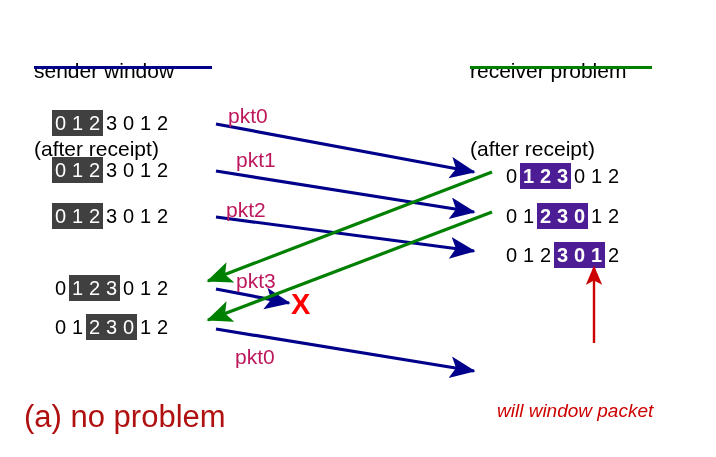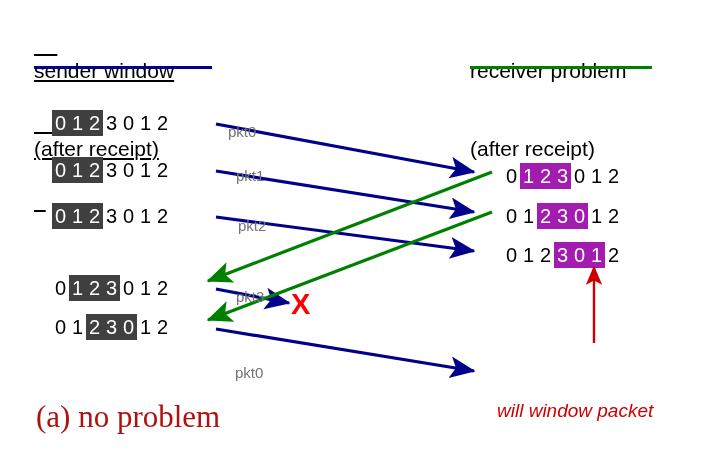--- a/index.html
+++ b/index.html
@@ -22,24 +22,24 @@
     font-size:20px;
     line-height:24px;
     color:#000;
     white-space:pre;
     letter-spacing:0px;
   }
   .seqrow .cell{display:inline-block;width:17px;text-align:center;}
   .seqrow .hl{color:#ffffff;}
   .hlbox{display:inline-block;padding:1px 0;}
   .hl-blue{background:#404040;}
-  .hl-green{background:#a21caf;}
+  .hl-green{background:#4c1d95;font-weight:bold;}
 
   
-  .pktlabel{position:absolute;font-size:15px;line-height:24px;color:#737373;white-space:pre;margin-top:16px;}
+  .pktlabel{position:absolute;font-size:21px;line-height:24px;color:#be185d;white-space:pre;}
 
   
   #arrows{position:absolute;left:0;top:0;width:716px;height:457px;}
 
   
   .note{
     position:absolute;
     font-size:19px;line-height:23px;
     color:#cc0000;font-style:italic;white-space:pre;
   }
@@ -52,21 +52,21 @@
     position:absolute;
     font-size:31px;line-height:34px;
     color:#b01010;white-space:pre;
   }
 </style>
 </head>
 <body>
 
 <div id="stage">
 
-  <div class="col-head" style="left:34px;top:6px;text-decoration:underline;">
+  <div class="col-head" style="left:34px;top:6px;">
     <div>sender window</div>
     <div>(after receipt)</div>
   </div>
   <div class="rule" style="left:34px;top:66px;width:178px;background:#00008b;"></div>
 
   <div class="col-head" style="left:470px;top:6px;">
     <div>receiver problem</div>
     <div>(after receipt)</div>
   </div>
   <div class="rule" style="left:470px;top:66px;width:182px;background:#008000;"></div>
@@ -101,26 +101,26 @@
     <line x1="216" y1="329" x2="474" y2="371" stroke="#00008b" stroke-width="3.2" marker-end="url(#ahBlue)"></line>
 
     <line x1="492" y1="172" x2="208" y2="281" stroke="#008000" stroke-width="3.2" marker-end="url(#ahGreen)"></line>
     <line x1="492" y1="212" x2="208" y2="320" stroke="#008000" stroke-width="3.2" marker-end="url(#ahGreen)"></line>
 
     <line x1="594" y1="343" x2="594" y2="268" stroke="#cc0000" stroke-width="2.4" marker-end="url(#ahRed)"></line>
   </svg>
 
   <div class="pktlabel" style="left:228px;top:104px;">pkt0</div>
   <div class="pktlabel" style="left:236px;top:148px;">pkt1</div>
-  <div class="pktlabel" style="left:238px;top:198px;">pkt2</div>
+  <div class="pktlabel" style="left:226px;top:198px;">pkt2</div>
   <div class="pktlabel" style="left:236px;top:269px;text-align:center;">pkt3</div>
   <div class="pktlabel" style="left:235px;top:345px;">pkt0</div>
 
   <div class="xmark" style="left:291px;top:290px;">X</div>
 
   <div class="note" style="left:497px;top:353px;">
     <div>will window packet</div>
     
   </div>
 
-  <div class="caption" style="left:36px;top:400px;font-family:Liberation Serif, serif;">(a) no problem</div>
+  <div class="caption" style="left:24px;top:400px;">(a) no problem</div>
 
 </div>
 
 </body></html>

